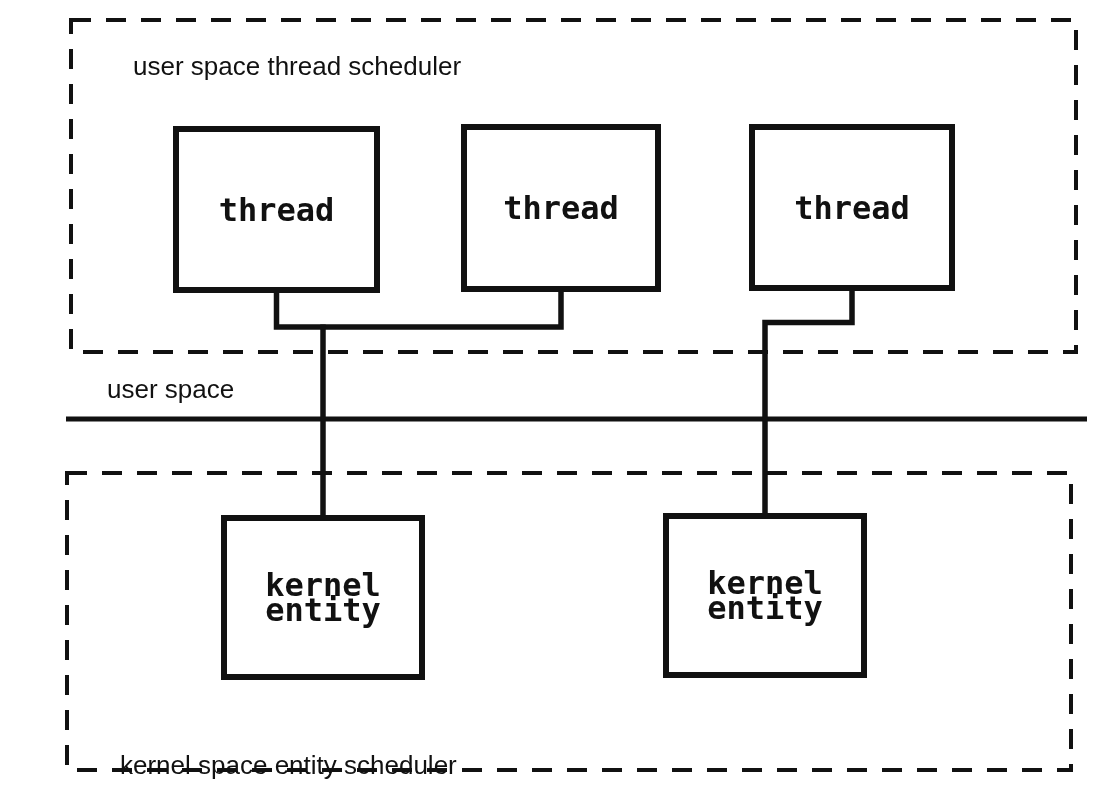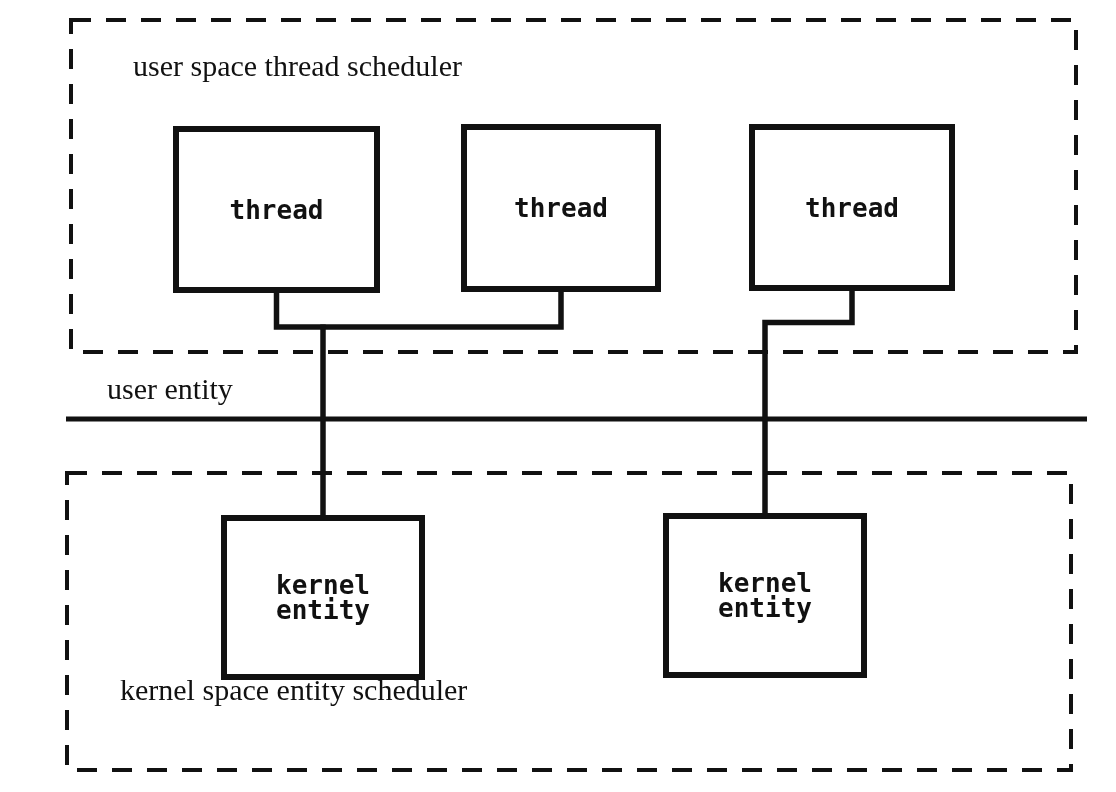--- a/index.html
+++ b/index.html
@@ -23,39 +23,39 @@
     position:absolute;
     left:0;
     top:0;
     width:1116px;
     height:792px;
     display:block;
   }
   .serif-label{
     position:absolute;
     color:var(--ink);
-    font-family:Liberation Serif, serif;
-    font-size:30px;
+    font-family:Liberation Sans, sans-serif;
+    font-size:26px;
     line-height:34px;
     white-space:nowrap;
   }
   .node-box{
     position:absolute;
     box-sizing:border-box;
     border:6px solid var(--ink);
     background:var(--bg);
     display:flex;
     align-items:center;
     justify-content:center;
   }
   .mono-label{
     color:var(--ink);
     font-family:"DejaVu Sans Mono", monospace;
     font-weight:bold;
-    font-size:26px;
+    font-size:32px;
     line-height:25px;
     letter-spacing:0px;
     text-align:left;
     white-space:pre-line;
   }
   .thread-box .mono-label{
     line-height:26px;
   }
 </style>
 </head>
@@ -73,24 +73,24 @@
 
     <polyline points="276.5,290 276.5,327 561,327 561,290" fill="none" stroke="#111111" stroke-width="5.5"></polyline>
 
     <line x1="323" y1="324.5" x2="323" y2="518" stroke="#111111" stroke-width="5.5"></line>
 
     <polyline points="852,289 852,322.5 765,322.5 765,516" fill="none" stroke="#111111" stroke-width="5.5"></polyline>
   </svg>
 
   <div class="serif-label" style="left:133px; top:49px;">user space thread scheduler</div>
 
-  <div class="serif-label" style="left:107px; top:372px;">user entity</div>
+  <div class="serif-label" style="left:107px; top:372px;">user space</div>
 
 
-  <div class="serif-label" style="left:120px; top:673px;">kernel space entity scheduler</div>
+  <div class="serif-label" style="left:120px; top:748px;">kernel space entity scheduler</div>
 
   <div class="node-box thread-box" style="left:173px; top:126px; width:207px; height:167px;">
     <span class="mono-label">thread</span>
   </div>
 
   <div class="node-box thread-box" style="left:461px; top:124px; width:200px; height:168px;">
     <span class="mono-label">thread</span>
   </div>
 
   <div class="node-box thread-box" style="left:749px; top:124px; width:206px; height:167px;">

